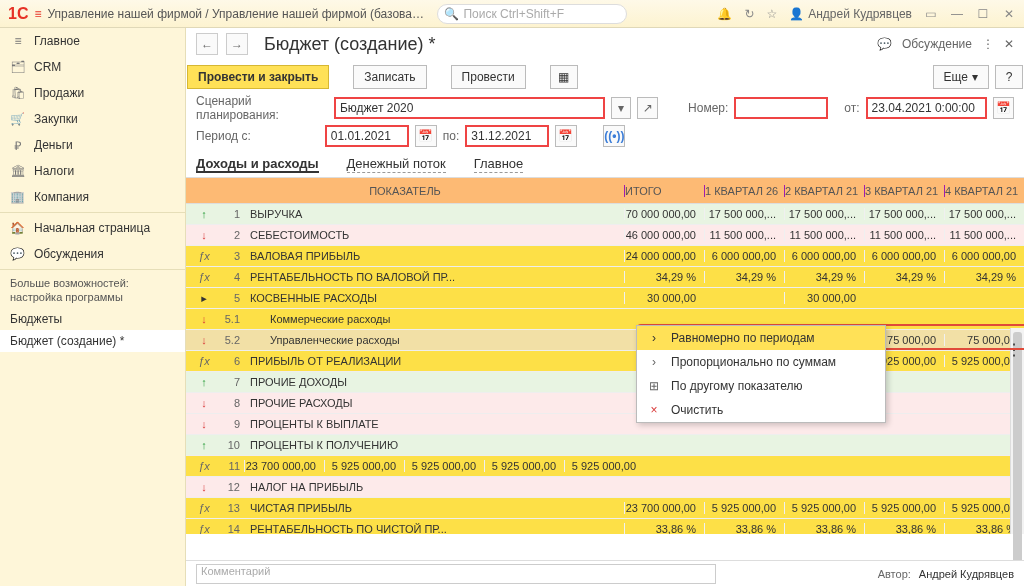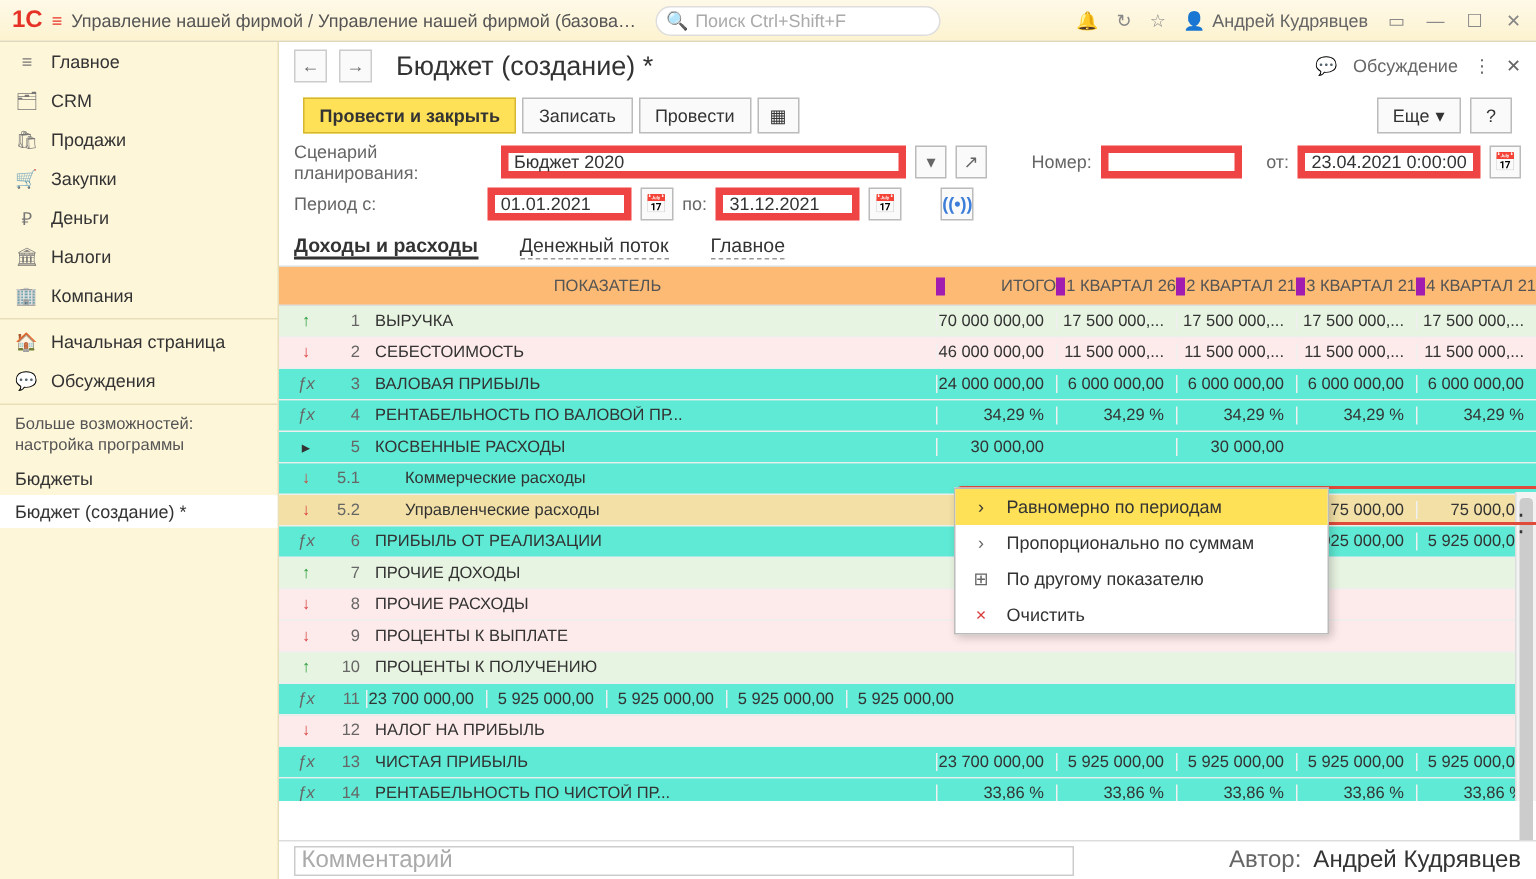--- a/index.html
+++ b/index.html
@@ -22,68 +22,68 @@
 .side-link{padding:4px 10px;color:#333;font-size:12px;cursor:pointer}
 .side-link.active{background:#fff}
 
 .main { flex:1; display:flex; flex-direction:column; position:relative;}
 .doc-header { height:32px; display:flex; align-items:center; padding:0 10px; gap:8px;}
 .navbtn{width:22px;height:22px;border:1px solid #ccc;background:#fafafa;display:flex;align-items:center;justify-content:center;color:#666;cursor:pointer}
 .doc-title{font-size:18px;color:#333;margin-left:8px}
 .header-right{margin-left:auto;display:flex;align-items:center;gap:10px;color:#666}
 .chat-ic{color:#888}
 
-.toolbar{height:34px;display:flex;align-items:center;padding:0 16px;gap:4px}
+.toolbar{height:34px;display:flex;align-items:center;padding:0 1px;gap:24px}
 .btn{height:24px;padding:0 10px;border:1px solid #bbb;background:#fafafa;display:flex;align-items:center;cursor:pointer;font-size:12px}
 .btn.primary{background:#ffe157;border-color:#d6b733;font-weight:bold}
 .btn.icon-only{width:28px;justify-content:center;padding:0}
 .toolbar-right{margin-left:auto;display:flex;gap:6px}
 
 .form-row{display:flex;align-items:center;padding:2px 10px;height:28px;gap:6px}
 .label{color:#666;font-size:12px}
-.input{height:22px;border:5px solid #ef4444;background:#fff;padding:0 4px;display:flex;align-items:center;font-size:12px}
+.input{height:22px;border:2px solid #ef4444;background:#fff;padding:0 4px;display:flex;align-items:center;font-size:12px}
 .input.wide{width:290px}
 .input.med{width:100px}
-.input.date{width:96px}
+.input.date{width:84px}
 .iconbtn{width:22px;height:22px;border:1px solid #bbb;background:#fafafa;display:flex;align-items:center;justify-content:center;color:#666;cursor:pointer}
 .radio-ic{color:#3b7dd8;font-weight:bold}
 
 .tabs{display:flex;gap:28px;padding:6px 10px 4px;font-size:13px}
 .tab{color:#333;border-bottom:1px dashed #999;cursor:pointer}
 .tab.active{font-weight:bold;border-bottom:2px solid #333}
 
 .table-wrap{flex:1;overflow:hidden;position:relative;border-top:1px solid #ddd}
 .thead{display:flex;background:#fdba74;border-bottom:1px solid #ddd;height:26px;align-items:center;font-size:11px;color:#555}
 .col-ind{flex:0 0 438px;text-align:center}
-.col-num{flex:0 0 80px;text-align:right;border-left:6px solid #a21caf}
+.col-num{flex:0 0 80px;text-align:left;border-left:1px solid #a21caf}
 .tbody{overflow-y:auto;height:330px}
 .row{display:flex;height:21px;align-items:center;border-bottom:1px solid #eee;font-size:11px}
 .row.green{background:#e8f4e2}
 .row.red{background:#fdeaea}
-.row.grey{background:#5eead4}
+.row.grey{background:#fde047}
 .row.sel{background:#f2e0a6}
 .cell-icons{flex:0 0 36px;display:flex;justify-content:center;gap:2px}
 .cell-n{flex:0 0 22px;text-align:right;padding-right:4px;color:#666}
 .cell-name{flex:0 0 380px;padding-left:6px;white-space:nowrap;overflow:hidden;text-overflow:ellipsis}
 .cell-name.sub{padding-left:26px}
 .cell-v{flex:0 0 80px;text-align:right;padding-right:8px;border-left:1px solid #f0f0f0}
 .up{color:#2a9d3a}
 .dn{color:#d93a3a}
 .fx{color:#666;font-style:italic}
 
 .context-menu{position:absolute;left:450px;top:297px;width:250px;background:#fff;border:1px solid #bbb;box-shadow:2px 2px 6px rgba(0,0,0,.2);z-index:10}
 .cm-item{height:24px;display:flex;align-items:center;padding:0 10px;gap:10px;font-size:12px;cursor:pointer}
 .cm-item.active{background:#ffe157}
 .cm-ic{width:14px;text-align:center;color:#666}
 .cm-item.active .cm-ic{color:#333}
 .cm-clear .cm-ic{color:#d93a3a}
 
 .highlight-box{position:absolute;left:451px;top:296px;width:405px;height:26px;border:2px solid #e04a3a;border-radius:4px;z-index:5;pointer-events:none}
 
-.footer{height:26px;border-top:1px solid #ddd;display:flex;align-items:center;padding:0 10px;gap:8px;font-size:16px}
+.footer{height:26px;border-top:1px solid #ddd;display:flex;align-items:center;padding:0 10px;gap:8px;font-size:11px}
 .comment-input{flex:0 0 520px;height:20px;border:1px solid #ccc;padding:0 4px;color:#aaa}
 .author-label{margin-left:auto;color:#666}
 .author-val{color:#333}
 
 .dots-right{position:absolute;right:2px;top:320px;color:#333;font-size:16px;line-height:4px}
 .scrollbar-v{position:absolute;right:0;top:150px;bottom:26px;width:14px;background:#f3f3f3;border-left:1px solid #ddd}
 .scrollbar-v .thumb{position:absolute;left:2px;right:2px;top:4px;height:310px;background:#ccc;border-radius:3px}
 </style>
 </head>
 <body>

